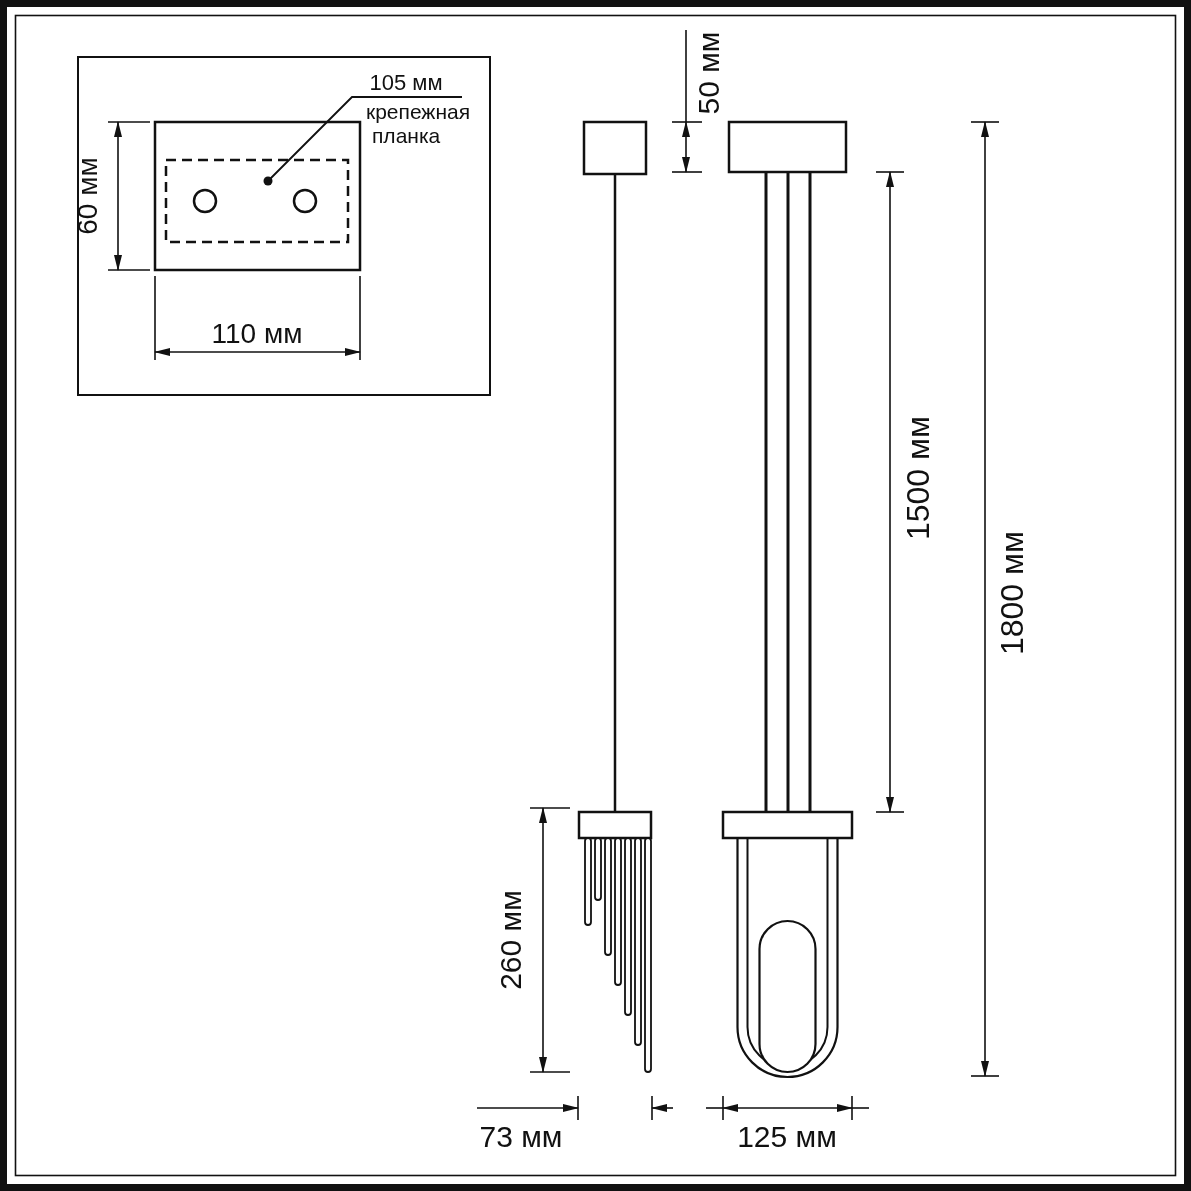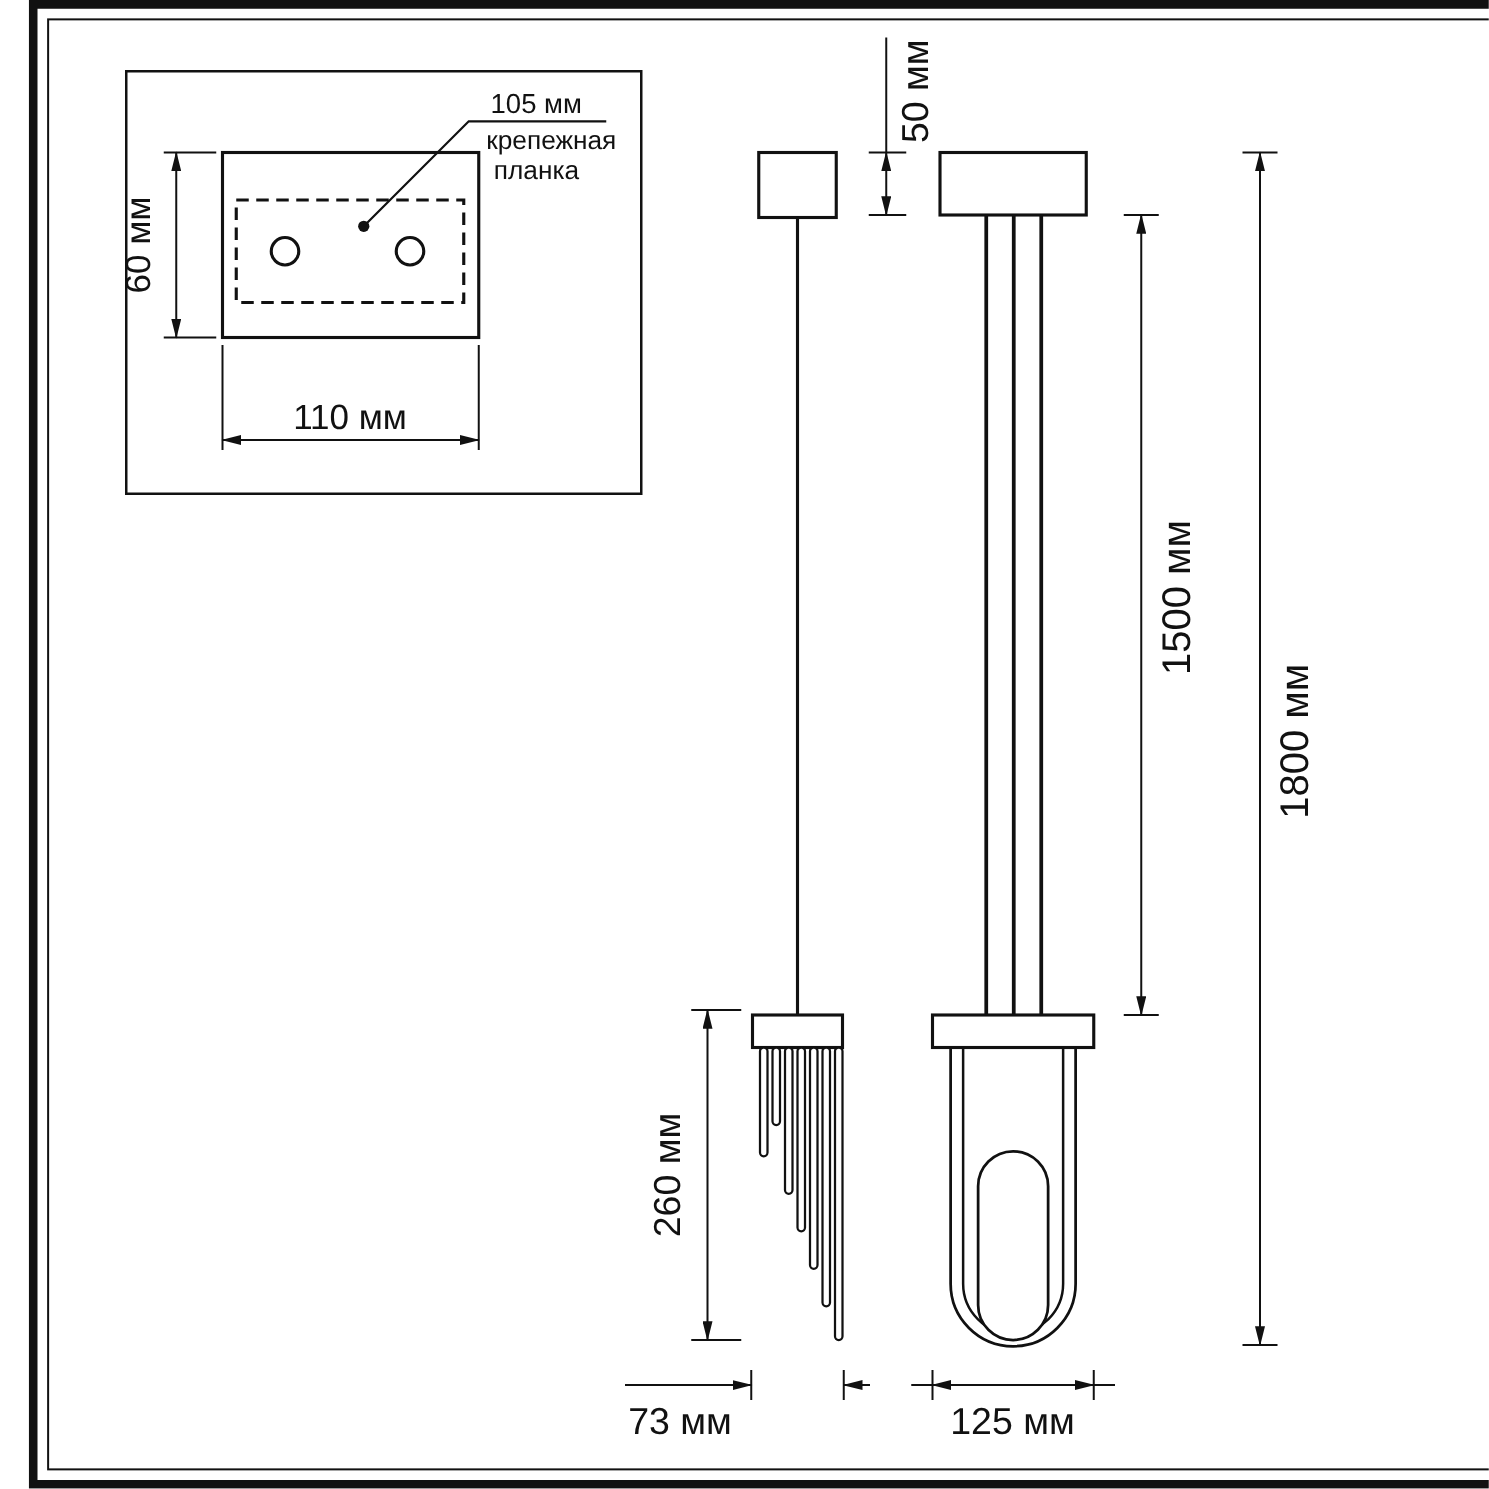--- a/index.html
+++ b/index.html
@@ -1,17 +1,17 @@
 <!DOCTYPE html>
 <html style="--ink: #111111; --bg: #ffffff;"><head>
 <meta charset="utf-8">
 <style>
   :root { --ink:#111111; --bg:#ffffff; }
   html,body { margin:0; padding:0; background:#fff; }
-  .page { width:1065px; height:1191px; background:var(--bg); position:relative;margin-left:23px; }
+  .page { width:1065px; height:1191px; background:var(--bg); position:relative; }
   svg { display:block; font-family:"Liberation Sans", sans-serif; }
   line, path, rect, circle, polyline { stroke:var(--ink); }
   text { fill:var(--ink); stroke:none; }
   .nofill { fill:none; }
   .white  { fill:#ffffff; }
   .inkfill{ fill:var(--ink); stroke:none; }
   .sw16 { stroke-width:1.6; }
   .sw18 { stroke-width:1.8; }
   .sw2  { stroke-width:2; }
   .sw22 { stroke-width:2.2; }

